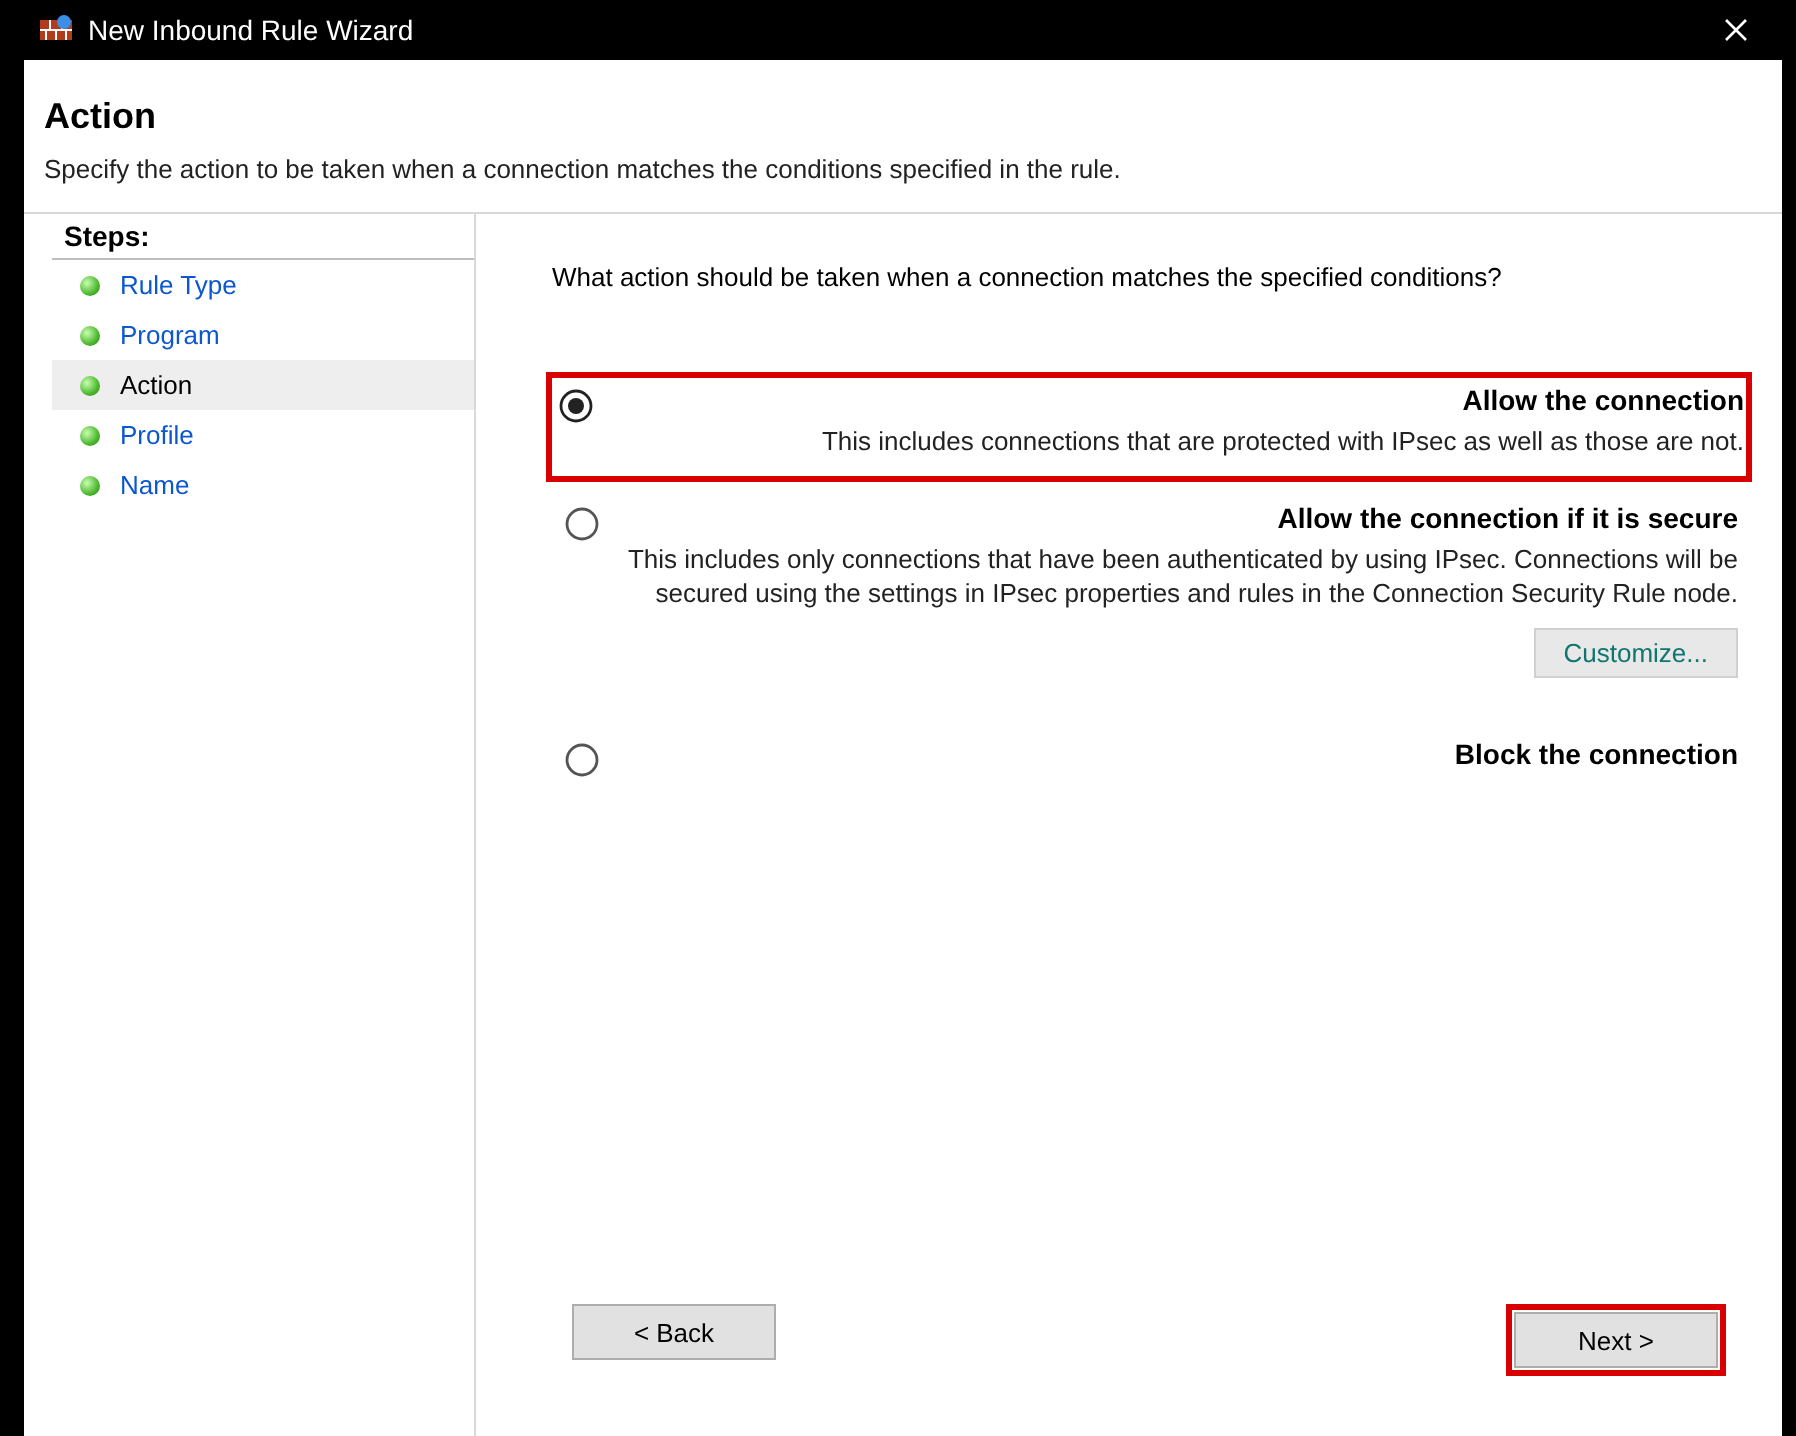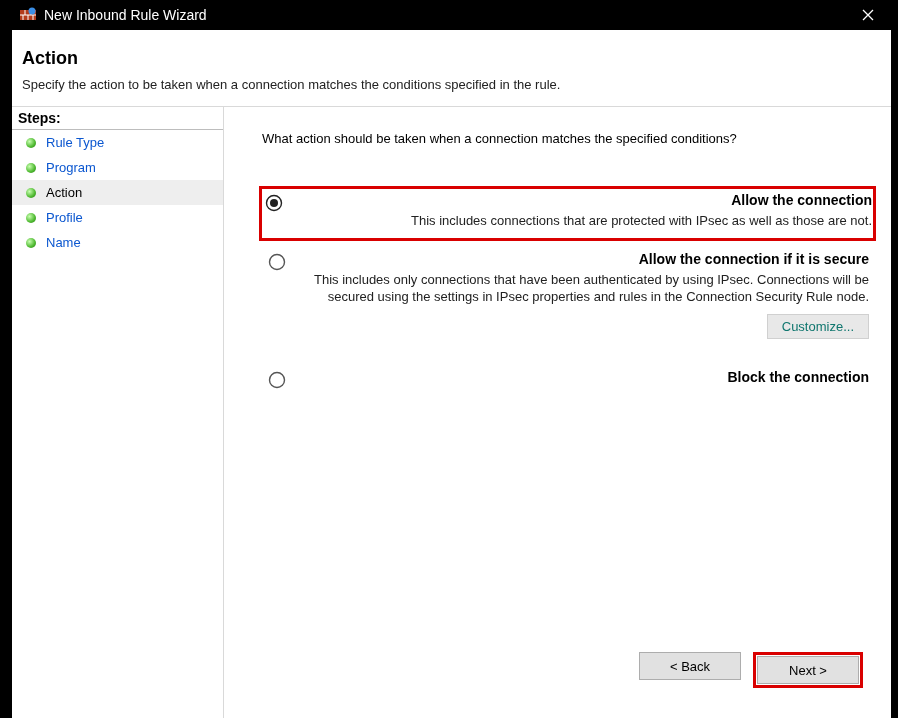--- a/index.html
+++ b/index.html
@@ -58,20 +58,21 @@
     flex: 1;
     display: flex;
     min-height: 0;
   }
   .sidebar {
     width: 212px;
     border-right: 1px solid #d9d9d9;
     display: flex;
     flex-direction: column;
     background: #fff;
+    margin-left: 14px;
   }
   .sidebar-title {
     padding: 3px 6px 3px 6px;
     font-weight: 700;
     font-size: 14px;
     border-bottom: 1px solid #bdbdbd;
   }
   .step-item {
     display: flex;
     align-items: center;
@@ -135,21 +136,21 @@
     margin-top: 8px;
     padding: 4px 14px;
     font-size: 13px;
     color: #0f766e;
     background: #e8e8e8;
     border: 1px solid #d0d0d0;
   }
   .spacer { flex: 1; }
   .button-row {
     display: flex;
-    justify-content: flex-end;
+    justify-content: space-between;
     gap: 12px;
     padding: 8px 10px 18px 10px;
   }
   .btn {
     min-width: 102px;
     height: 28px;
     background: #e1e1e1;
     border: 1px solid #adadad;
     font-size: 13px;
     display: flex;

